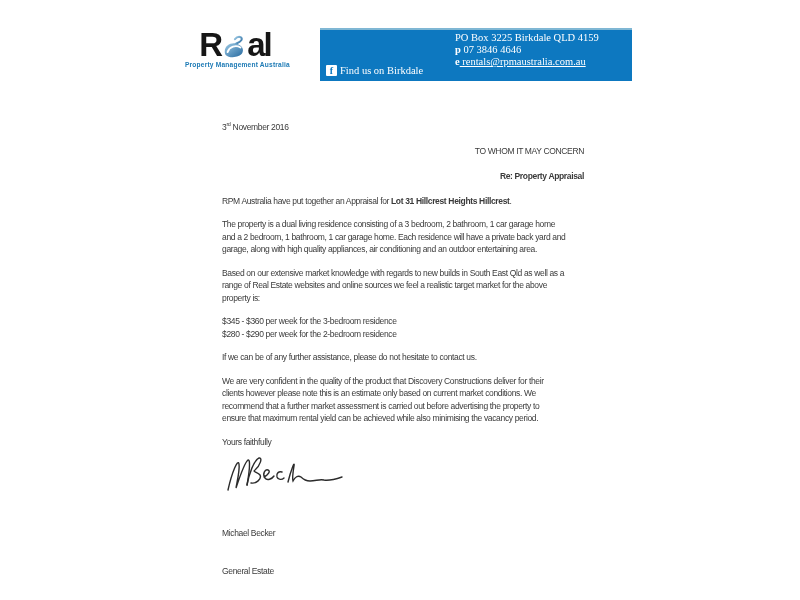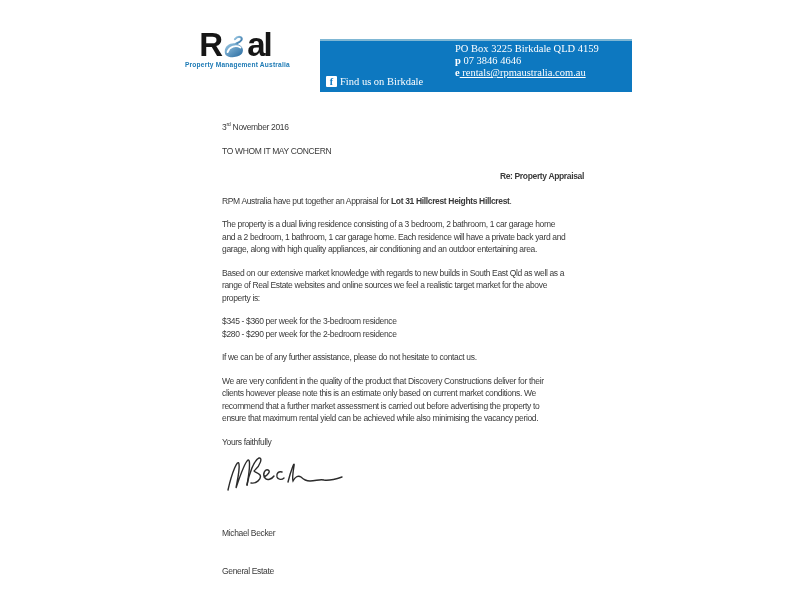--- a/index.html
+++ b/index.html
@@ -16,21 +16,21 @@
     font-weight:bold;font-size:33px;line-height:30px;letter-spacing:-2px;color:#161616;
     font-family:"Liberation Sans",sans-serif;
   }
   .logo-word svg{margin:0 1px -1px 1px;}
   .logo-sub{
     margin-top:1px;font-size:6.6px;font-weight:bold;color:#1d7ab5;letter-spacing:.2px;
     white-space:nowrap;
   }
 
   .banner{
-    position:absolute;left:320px;top:39px;width:312px;height:53px;
+    position:absolute;left:320px;top:28px;width:312px;height:53px;
     background:#0d78c0;border-top:2px solid #7fb7d4;box-sizing:border-box;
     color:#ffffff;font-family:"Liberation Serif",serif;
   }
   .banner .contact{
     position:absolute;left:135px;top:2px;font-size:10.5px;line-height:12.2px;white-space:nowrap;
   }
   .banner .contact b{font-weight:bold;}
   .fb{
     position:absolute;left:6px;bottom:5px;display:flex;align-items:center;gap:3px;
     font-size:10.5px;color:#fff;cursor:pointer;
@@ -40,21 +40,21 @@
     font-family:"Liberation Serif",serif;font-weight:bold;font-size:10px;line-height:11px;
     text-align:center;display:inline-block;
   }
 
   
   .letter{
     position:absolute;left:222px;top:121px;width:362px;
     font-size:8.5px;line-height:12.5px;letter-spacing:-0.35px;color:#3a3a3a;
   }
   .letter p{margin:0 0 11px 0;white-space:pre;}
-  .salutation{text-align:left;margin-top:8px !important;}
+  .salutation{text-align:right;margin-top:8px !important;}
   .subject{font-weight:bold;margin-top:13px !important;text-align:right;}
   .p1{margin-top:12px !important;}
   .rates{font-weight:normal;}
   sup{font-size:5.5px;vertical-align:super;line-height:0;}
   .closing{margin-bottom:2px !important;}
   .sig-svg{display:block;margin:0 0 6px 0;}
   .sigblock{white-space:pre;line-height:12.5px;}
 </style>
 </head>
 <body>

